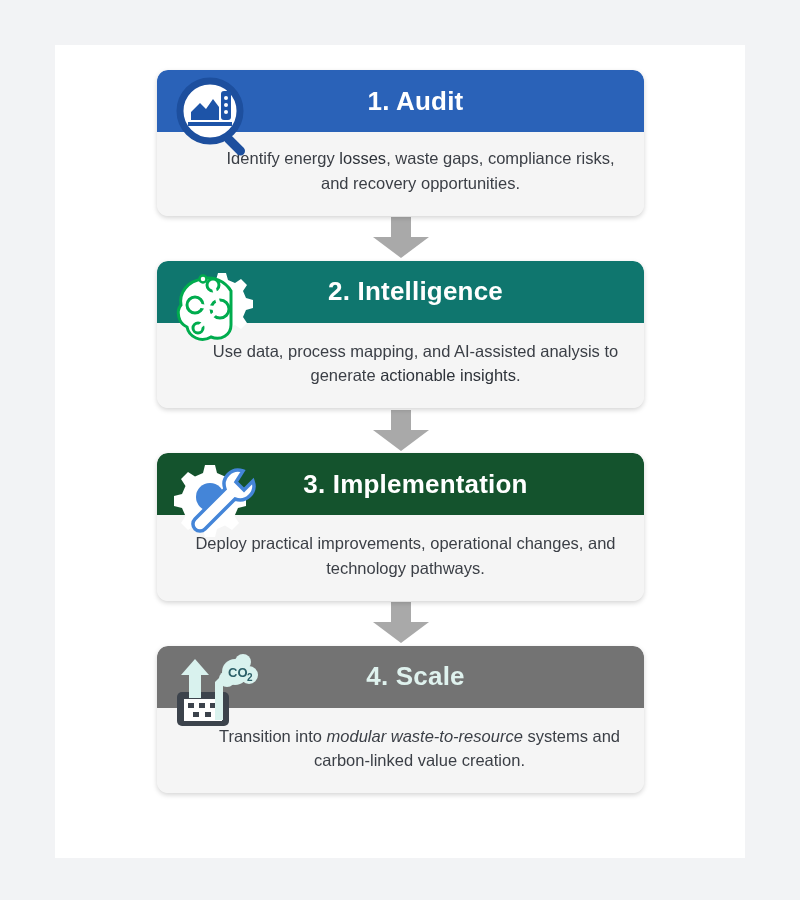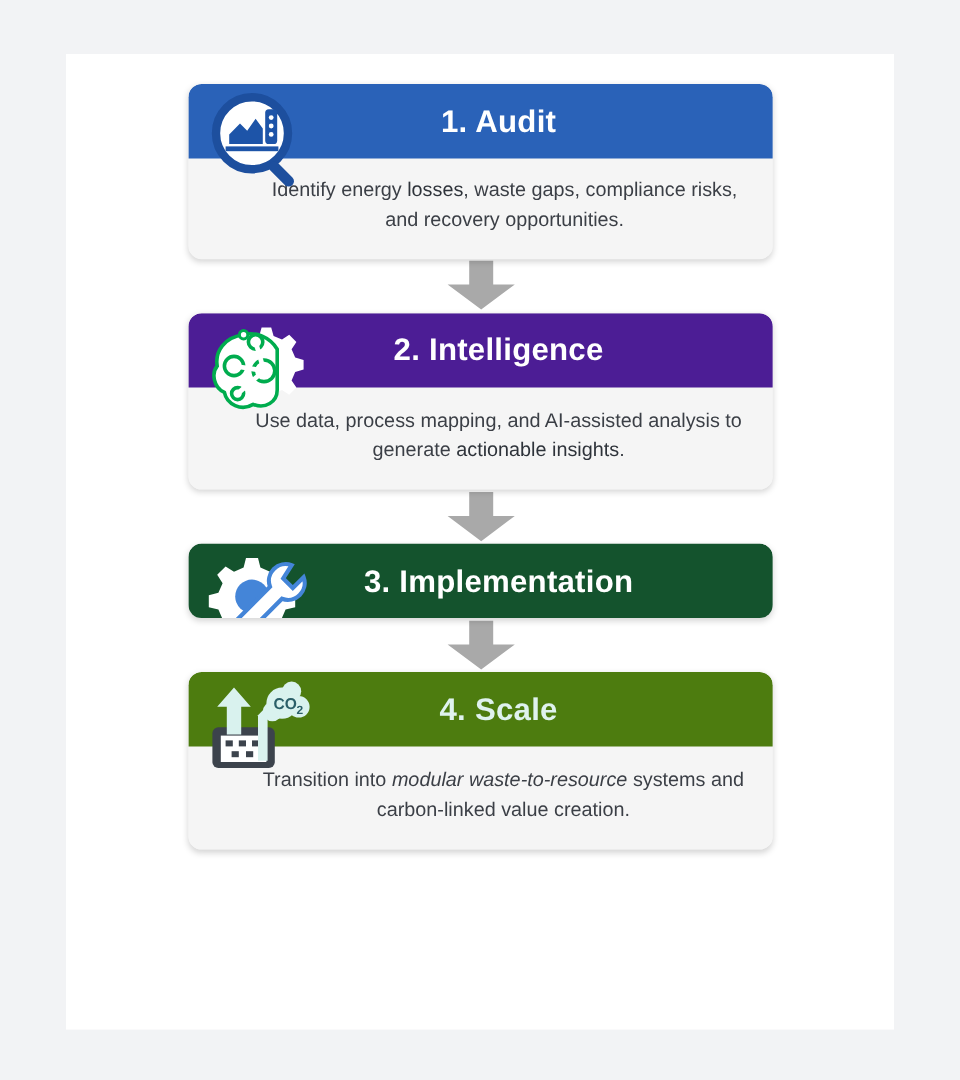--- a/index.html
+++ b/index.html
@@ -147,21 +147,21 @@
       </div>
     </div>
 
     <div class="connector">
       <svg class="arrow-svg" width="64" height="42" viewBox="0 0 64 42">
         <polygon points="22,0 42,0 42,20 60,20 32,41 4,20 22,20" fill="#a9a9a9"></polygon>
       </svg>
     </div>
 
     <div class="card card2">
-      <div class="card-header" style="background:#4c1d95;">
+      <div class="card-header" style="background:#0f766e;">
         <h2 class="card-title">2. Intelligence</h2>
       </div>
       <div class="card-icon">
         <svg viewBox="0 0 86 86" xmlns="http://www.w3.org/2000/svg">
           <g fill="#ffffff">
             <path d="M45 8 h8 l2 7 7 3 6-4 6 6 -4 6 3 7 7 2 v8 l-7 2 -3 7 4 6 -6 6 -6-4 -7 3 -2 7 h-8 l-2-7 -7-3 -6 4 -6-6 4-6 -3-7 -7-2 v-8 l7-2 3-7 -4-6 6-6 6 4 7-3 Z"></path>
             <path d="M30 14 C14 16 6 28 8 40 C3 46 5 58 14 62 C16 72 28 78 38 72 C48 76 58 70 58 60 L58 26 C52 16 40 11 30 14 Z" fill="#ffffff" stroke="#00ac4e" stroke-width="3"></path>
             <circle cx="22" cy="40" r="8" fill="#ffffff" stroke="#00ac4e" stroke-width="3"></circle>
             <circle cx="47" cy="44" r="9" fill="#ffffff" stroke="#00ac4e" stroke-width="3"></circle>
             <circle cx="40" cy="20" r="6" fill="#ffffff" stroke="#00ac4e" stroke-width="3"></circle>
@@ -194,30 +194,35 @@
       </div>
       <div class="card-icon">
         <svg viewBox="0 0 86 86" xmlns="http://www.w3.org/2000/svg">
           <g fill="#ffffff">
             <path d="M32 8 h10 l2 8 8 3.5 7-4.5 7 7 -4.5 7 3.5 8 8 2 v10 l-8 2 -3.5 8 4.5 7 -7 7 -7-4.5 -8 3.5 -2 8 h-10 l-2-8 -8-3.5 -7 4.5 -7-7 4.5-7 -3.5-8 -8-2 v-10 l8-2 3.5-8 -4.5-7 7-7 7 4.5 8-3.5 Z"></path>
             <circle cx="37" cy="40" r="14" fill="#4485d8"></circle>
             <path d="M70 14 a14 14 0 0 0 -18 18 L22 62 a7 7 0 0 0 10 10 L62 42 a14 14 0 0 0 18-18 l-9 9 -8-8 Z" fill="#ffffff" stroke="#4485d8" stroke-width="3.5"></path>
           </g>
         </svg>
       </div>
+      <div class="card-body">
+        <p class="card-desc">
+          <span>Deploy practical improvements, operational changes, and technology pathways.</span>
+        </p>
+      </div>
     </div>
 
     <div class="connector">
       <svg class="arrow-svg" width="64" height="42" viewBox="0 0 64 42">
         <polygon points="22,0 42,0 42,20 60,20 32,41 4,20 22,20" fill="#a9a9a9"></polygon>
       </svg>
     </div>
 
     <div class="card card4">
-      <div class="card-header" style="background:#4d7c0f;">
+      <div class="card-header" style="background:#737373;">
         <h2 class="card-title" style="color:#dff2ee;">4. Scale</h2>
       </div>
       <div class="card-icon">
         <svg viewBox="0 0 86 86" xmlns="http://www.w3.org/2000/svg">
 
           <rect x="4" y="42" width="52" height="34" rx="5" fill="#3c434c"></rect>
           <rect x="11" y="49" width="38" height="22" fill="#ffffff"></rect>
           <g fill="#3c434c">
             <rect x="15" y="53" width="6" height="5"></rect>
             <rect x="26" y="53" width="6" height="5"></rect>

